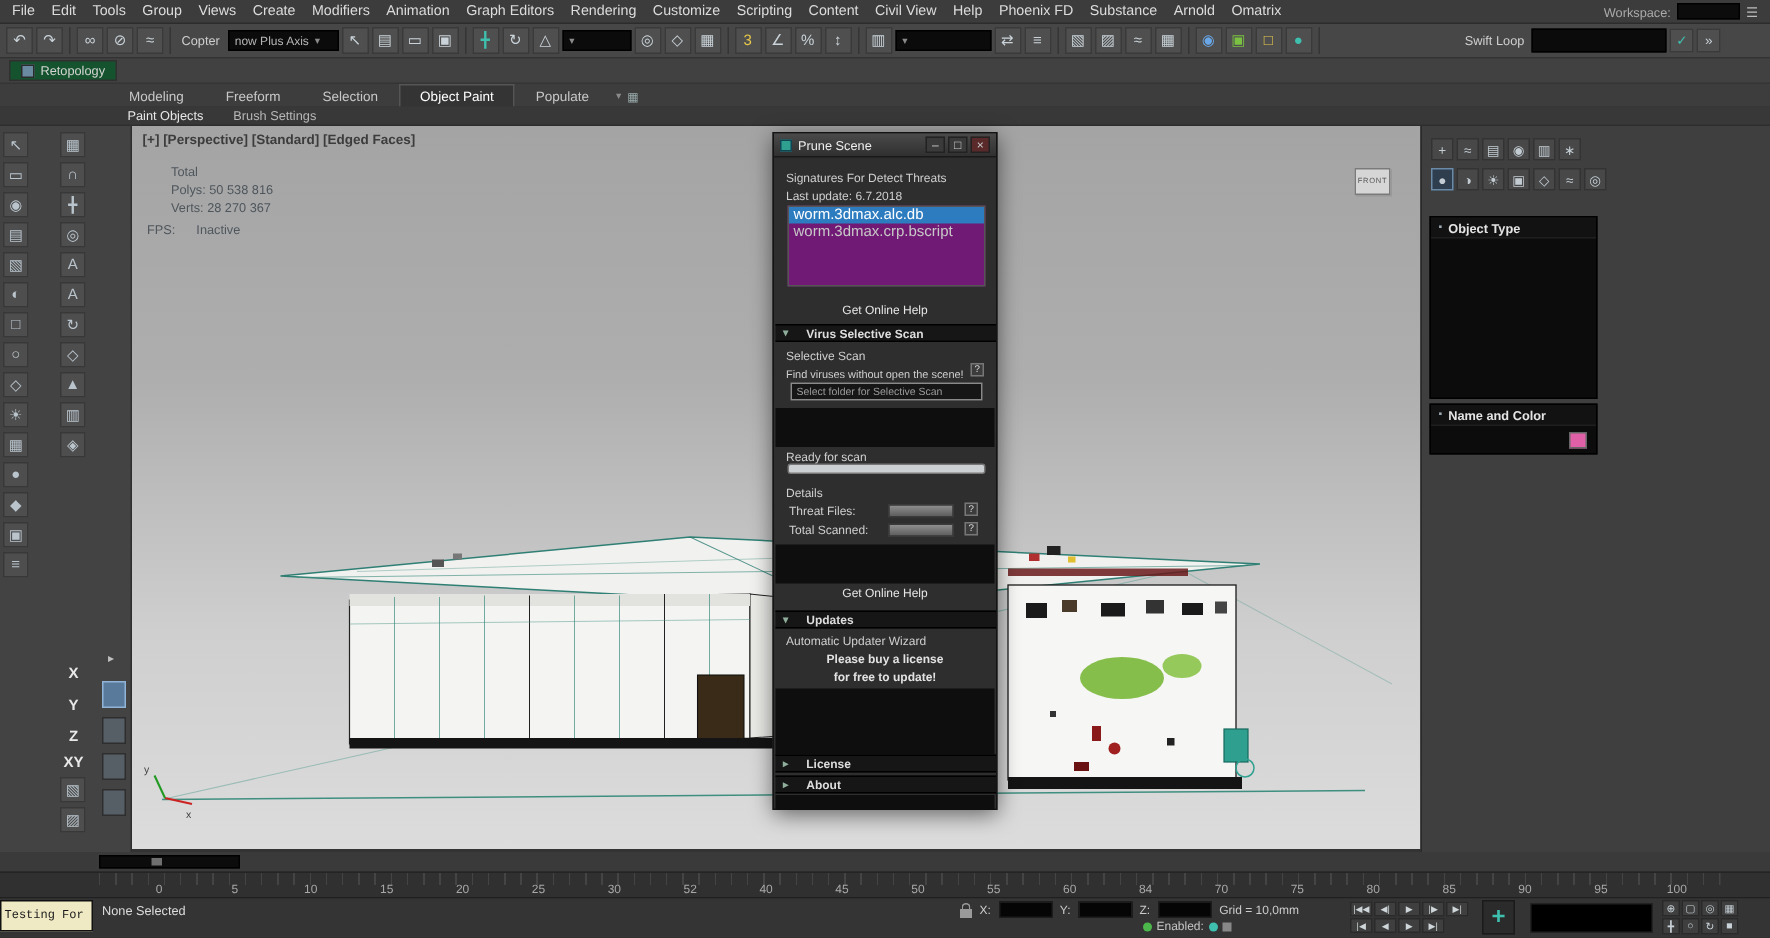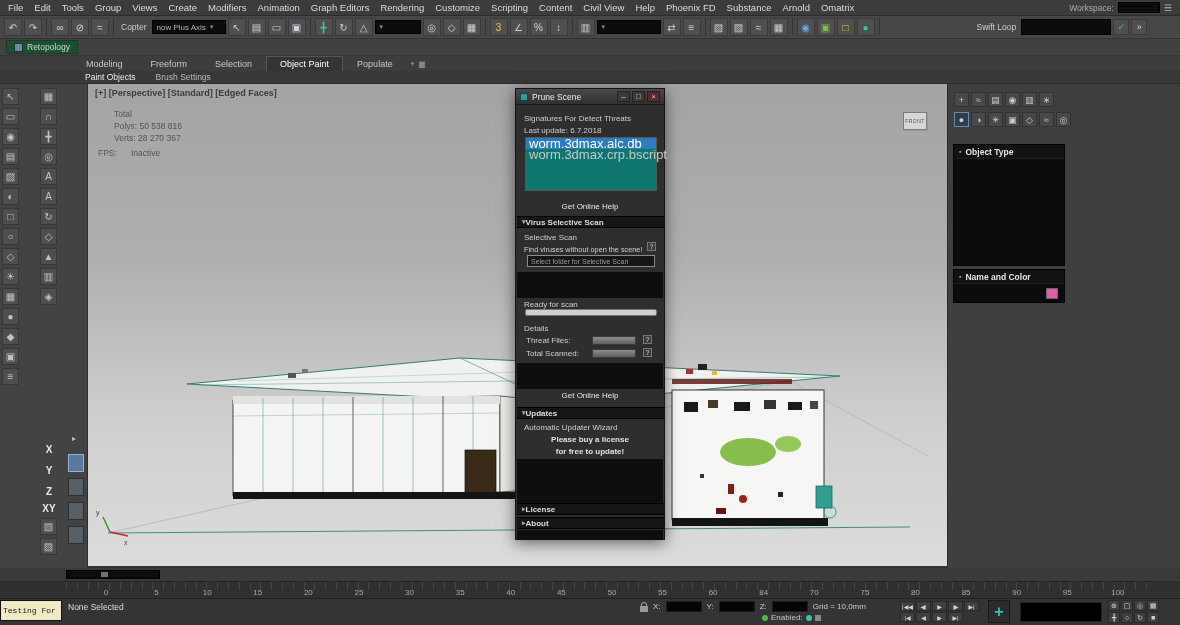--- a/index.html
+++ b/index.html
@@ -84,27 +84,27 @@
             box-shadow:0 3px 14px rgba(0,0,0,.55); z-index:10; font-size:8px; color:#d8d8d8; }
   #dlg-title { position:absolute; top:0; left:0; width:100%; height:16px;
                background:linear-gradient(180deg,#4a4a4a,#303030); border-bottom:1px solid #191919;
                display:flex; align-items:center; gap:4px; padding:0 4px; font-size:8.5px; color:#eee; }
   #dlg-appicon { width:8px; height:8px; background:#2fa090; border:1px solid #145; }
   .dlg-btn { width:13px; height:11px; display:flex; align-items:center; justify-content:center;
              color:#ccc; font-size:8px; background:#3a3a3a; border:1px solid #222; }
   .dlg-btn.close { background:#5a2a2a; }
   .dfill { position:absolute; left:1px; width:146px; background:#0e0e0e; }
   .dsechead { position:absolute; left:1px; width:147px; height:12px; background:#161616; border-top:1px solid #000;
-              border-bottom:1px solid #000; display:flex; align-items:center; gap:0; padding:0 5px;
+              border-bottom:1px solid #000; display:flex; align-items:center; gap:12px; padding:0 5px;
               font-weight:bold; color:#ddd; font-size:8px; }
   .dsechead .arr { color:#8fae9c; font-size:7px; }
   .dlabel { position:absolute; color:#cfcfcf; }
   .dcenter { position:absolute; width:100%; text-align:center; color:#e2e2e2;font-weight:bold; }
-  #dlg-list { position:absolute; top:48px; left:9px; width:132px; height:54px; background:#0f766e;
-              border:1px solid #555; font-size:13px; }
+  #dlg-list { position:absolute; top:48px; left:9px; width:132px; height:54px; background:#701a75;
+              border:1px solid #555; font-size:10px; }
   .dlrow { height:11px; line-height:11px; padding:0 3px; color:#c8c8c8; white-space:nowrap; }
   .dlrow.sel { background:#2d7cc0; color:#fff; }
   .qbtn { position:absolute; width:9px; height:9px; background:#3c3c3c; border:1px solid #777; color:#ddd;
           font-size:6.5px; display:flex; align-items:center; justify-content:center; }
   #dlg-folder { position:absolute; top:166px; left:11px; width:128px; height:12px; background:#161616;
                 border:1px solid #8a8a8a; color:#9a9a9a; font-size:7px; line-height:11px; padding:0 3px;
                 white-space:nowrap; overflow:hidden; }
   #dlg-progress { position:absolute; top:220px; left:9px; width:132px; height:7px; background:#cdd0d3;
                   border:1px solid #777; border-radius:2px; }
   .dfield { position:absolute; width:44px; height:9px; background:linear-gradient(180deg,#8e8e8e,#5e5e5e);
@@ -488,21 +488,21 @@
 <div id="ruler" class="abs">
   <div id="rulerticks"></div>
   <div id="rulernums">
     <span>0</span>
     <span>5</span>
     <span>10</span>
     <span>15</span>
     <span>20</span>
     <span>25</span>
     <span>30</span>
-    <span>35</span>
+    <span>52</span>
     <span>40</span>
     <span>45</span>
     <span>50</span>
     <span>55</span>
     <span>60</span>
     <span>84</span>
     <span>70</span>
     <span>75</span>
     <span>80</span>
     <span>85</span>

